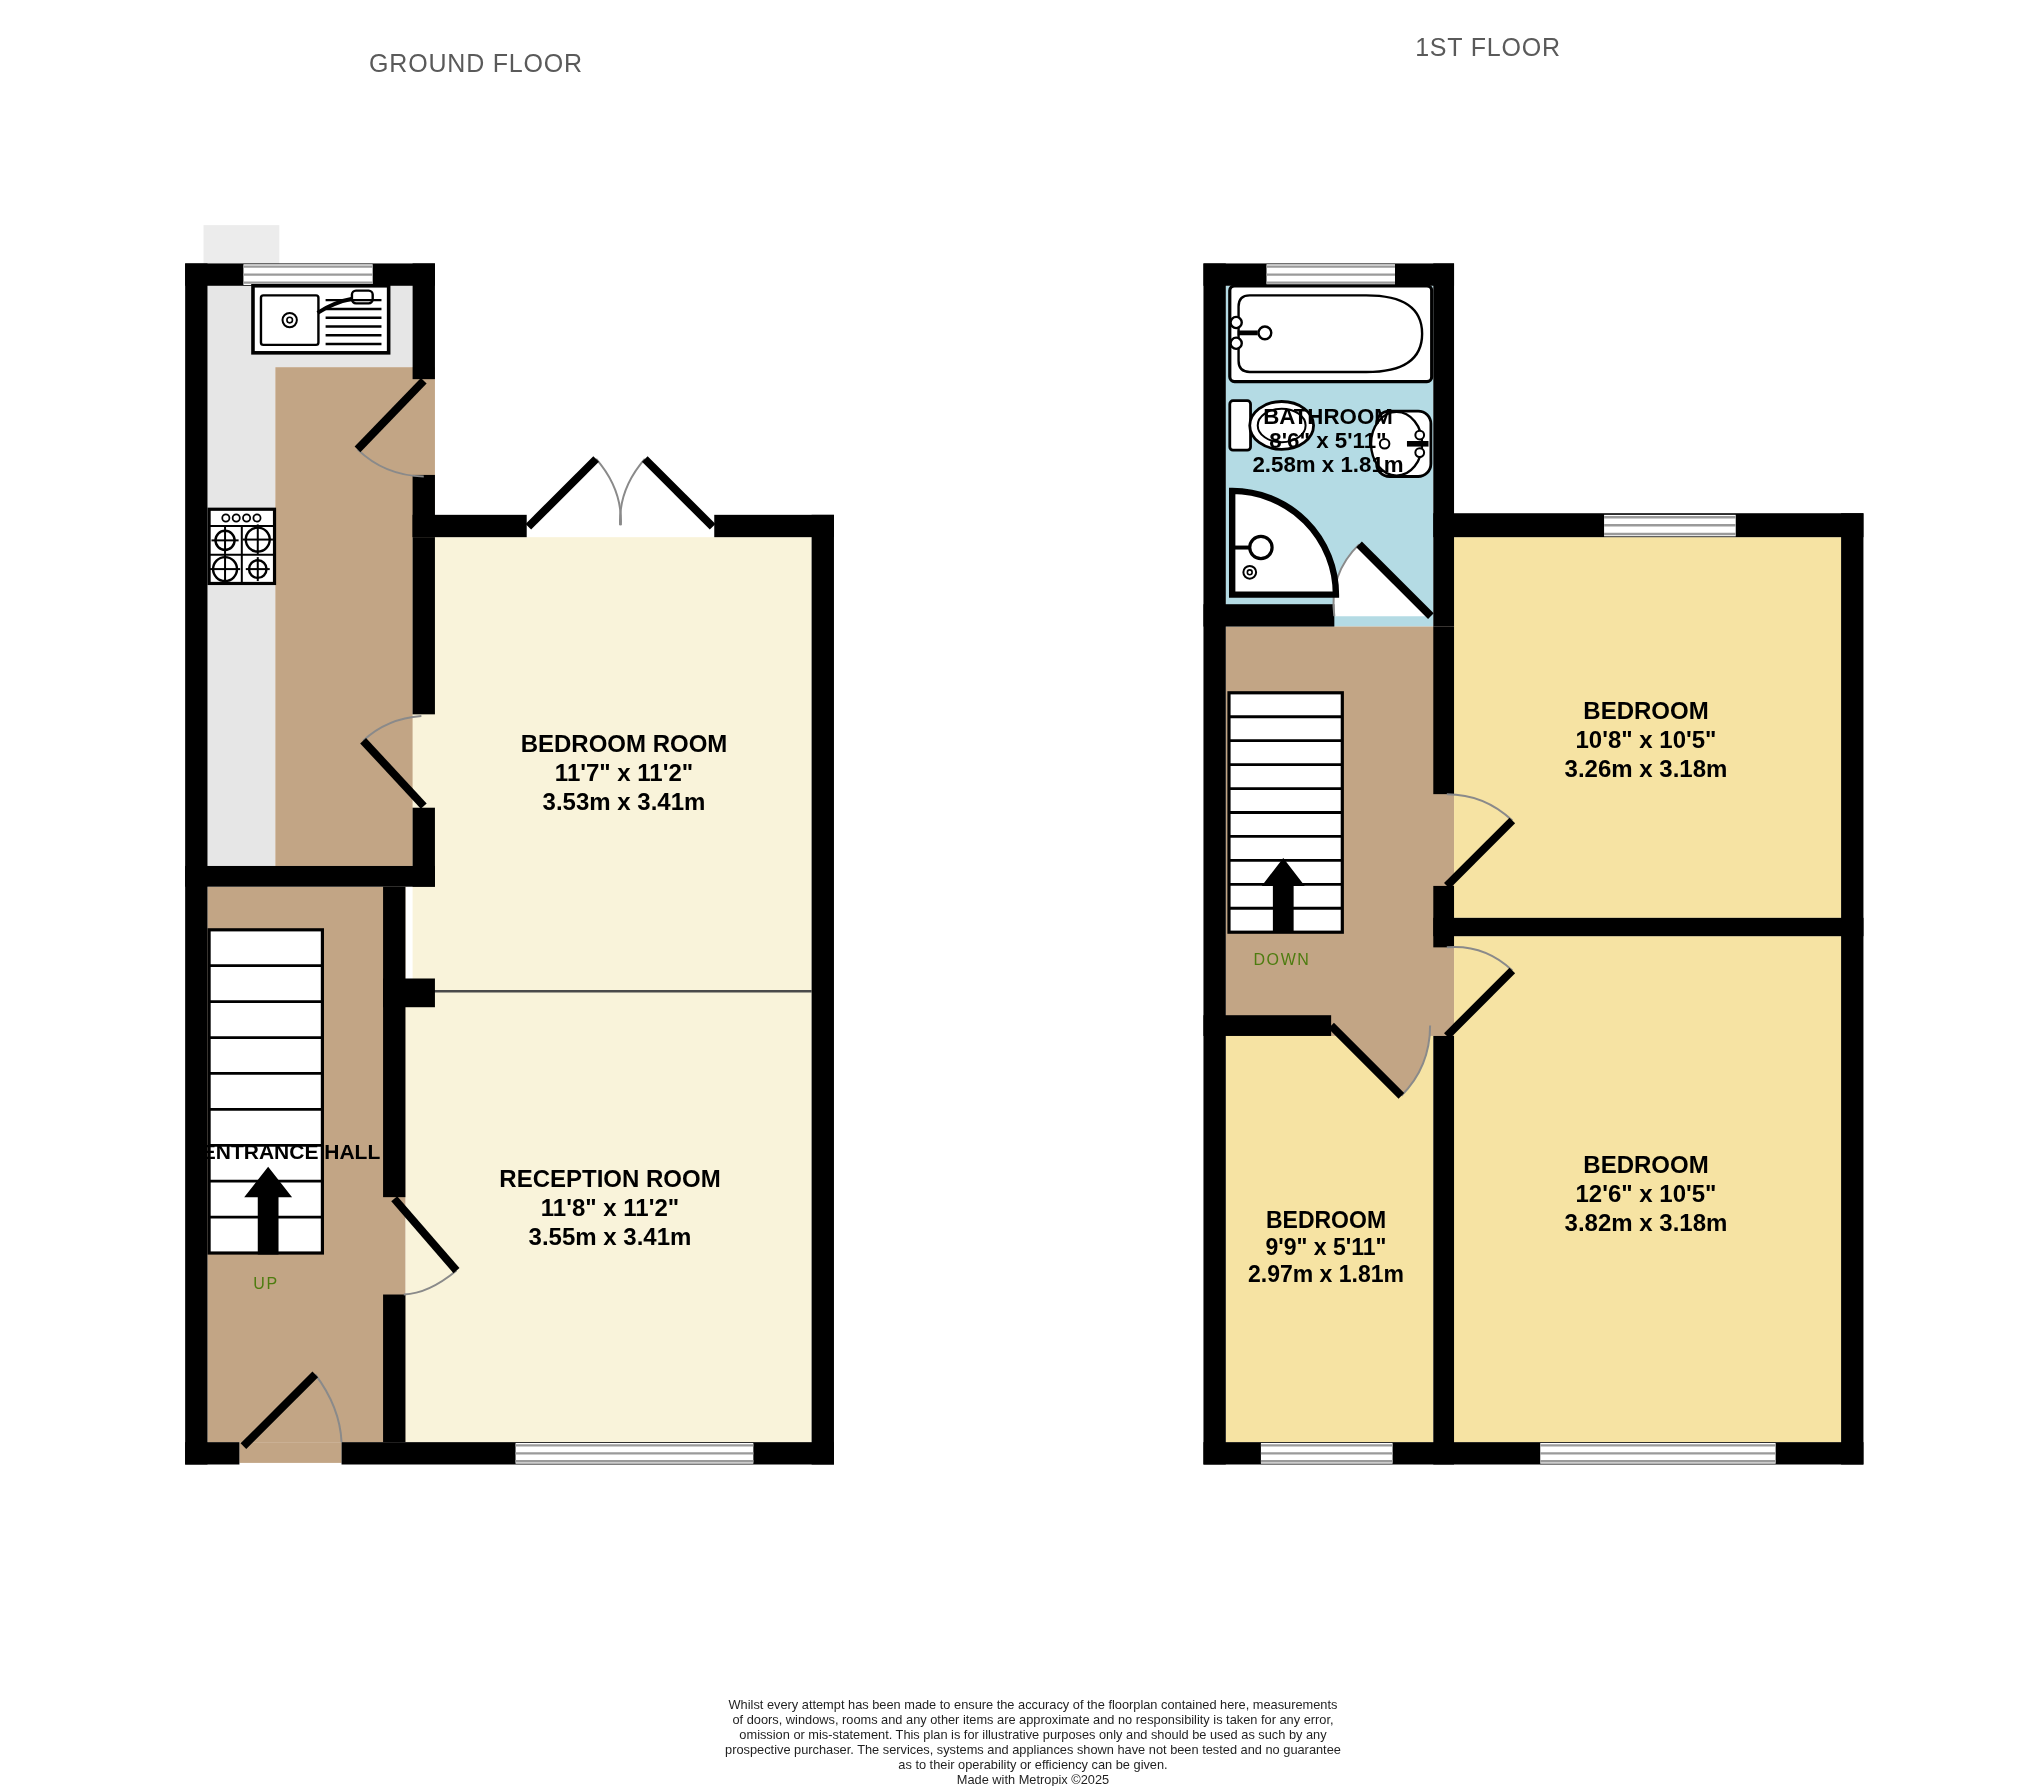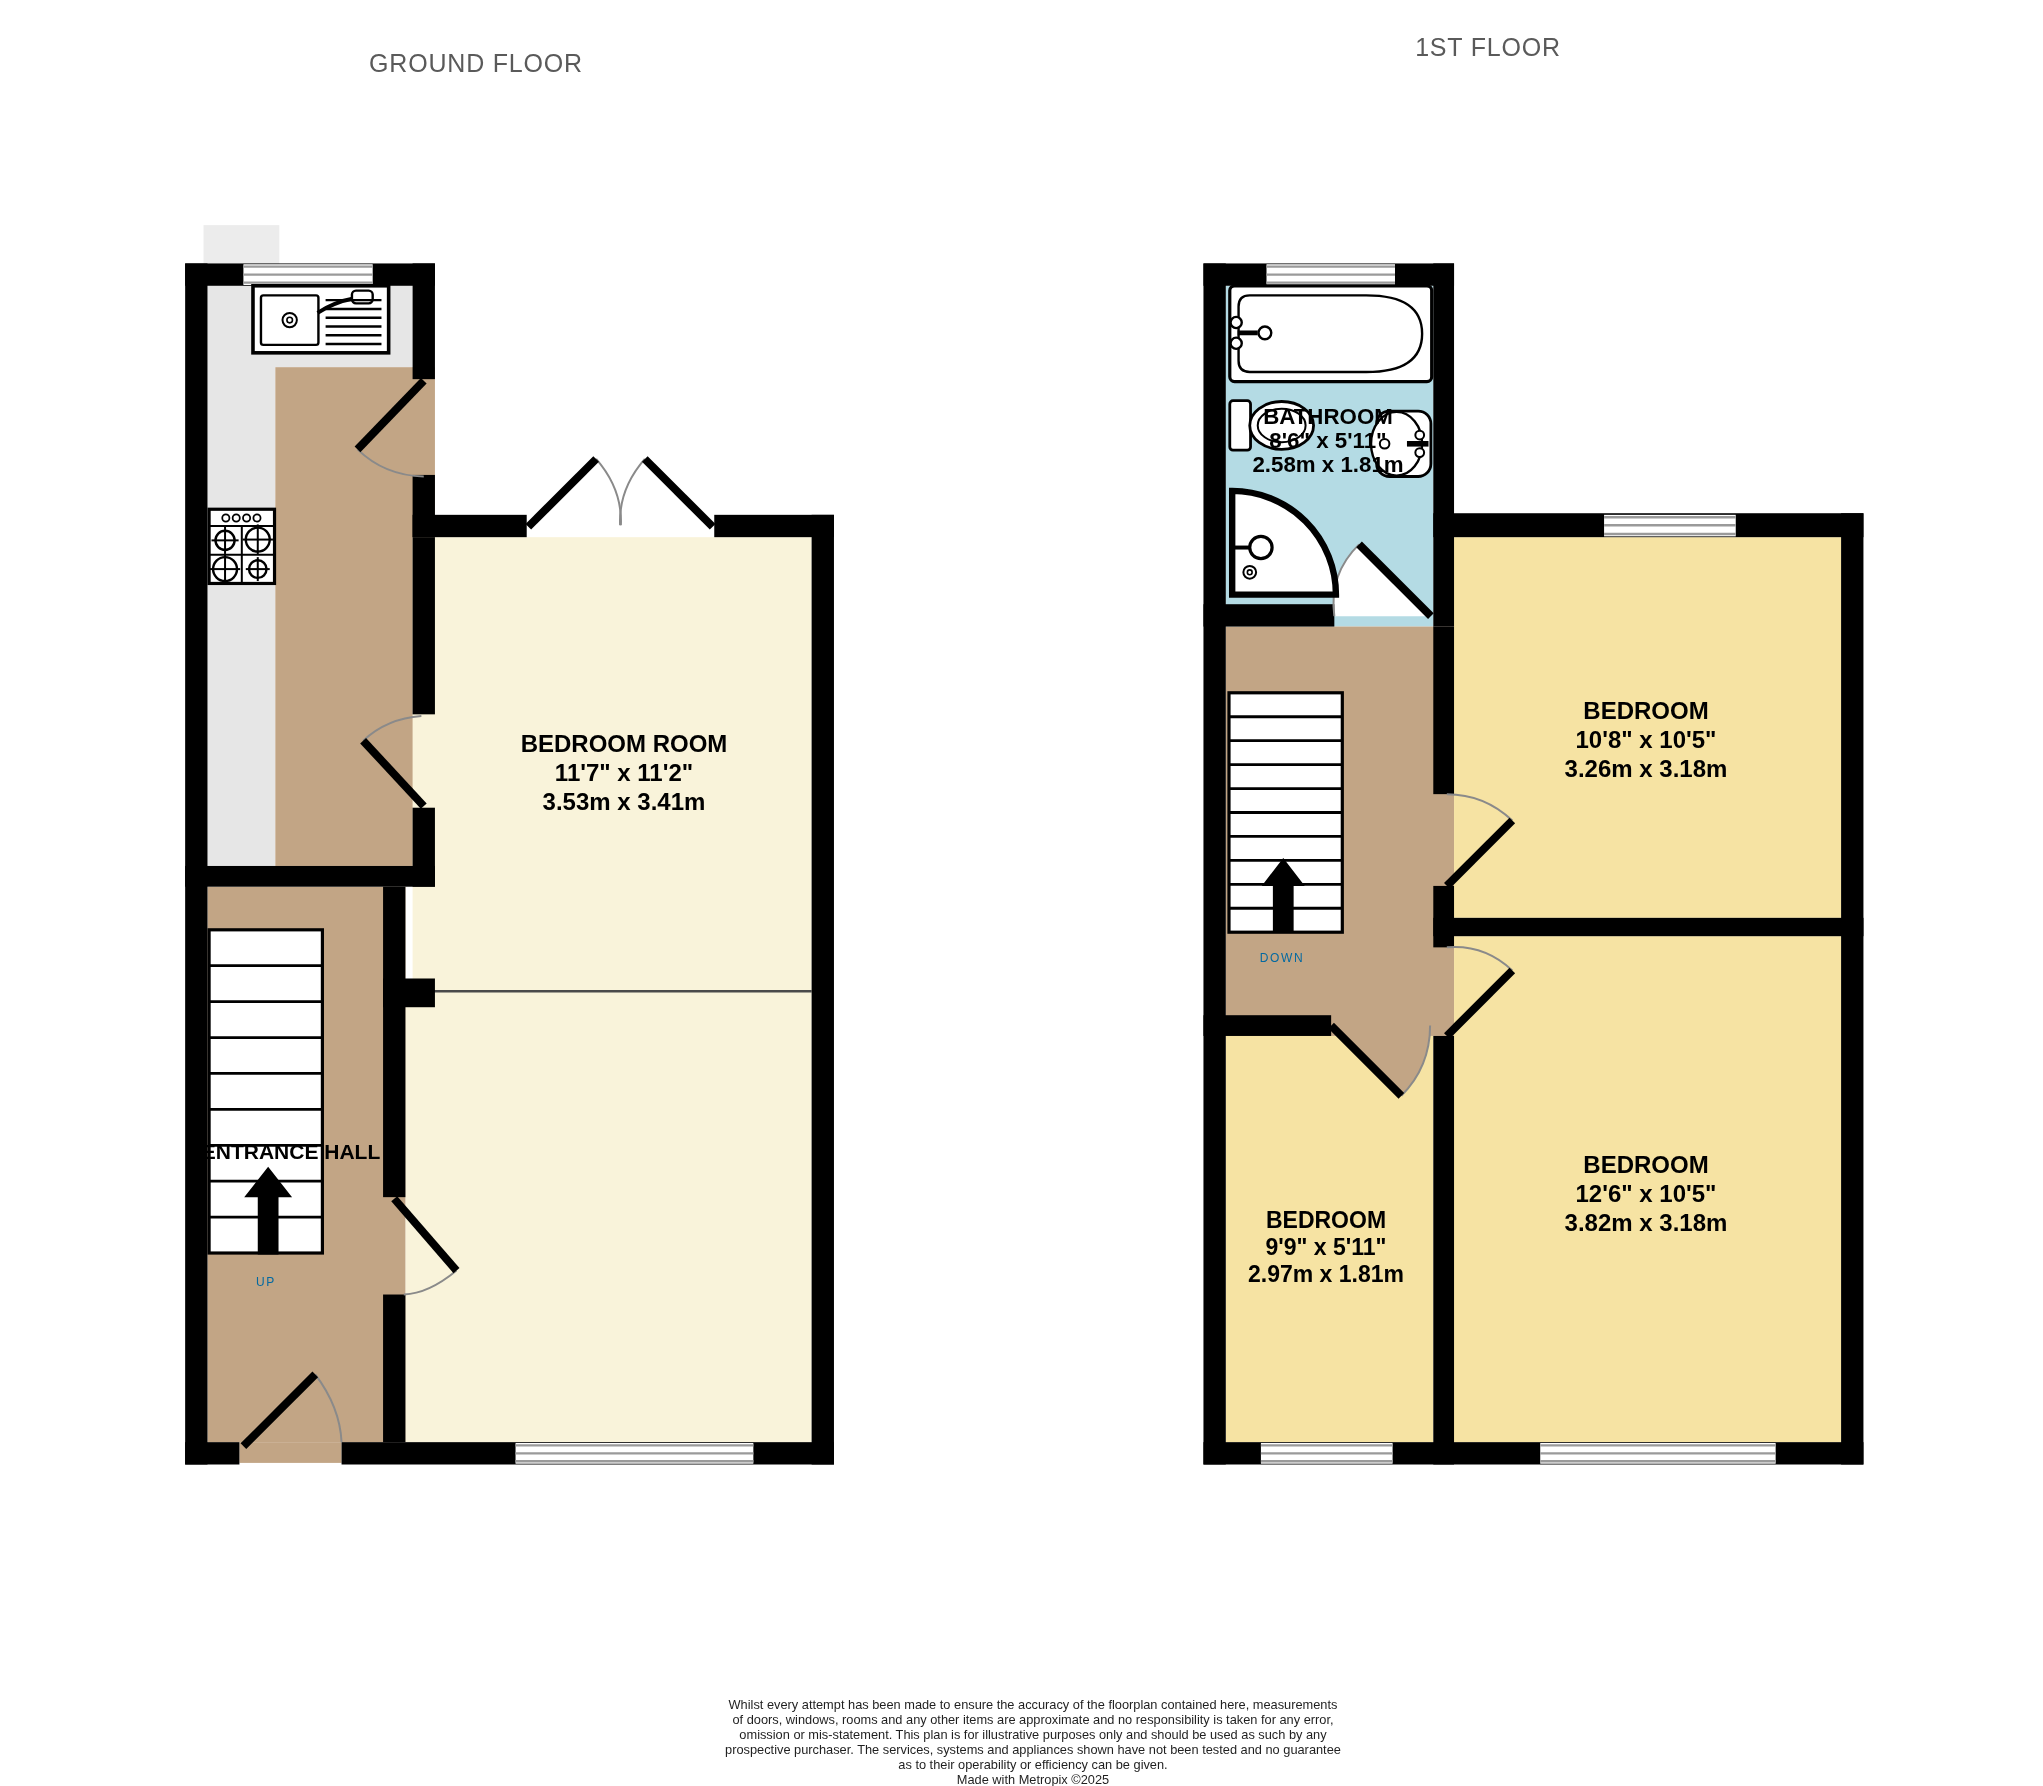--- a/index.html
+++ b/index.html
@@ -7,21 +7,21 @@
         font-family:"Liberation Sans", sans-serif;}
   .plan-svg{position:absolute;left:0;top:0;}
   .floor-title{position:absolute;transform:translateX(-50%);font-size:25px;color:#5a5a5a;
         letter-spacing:0.8px;white-space:nowrap;}
   .room-label{position:absolute;transform:translateX(-50%);text-align:center;font-weight:bold;
         color:#000;font-size:24px;line-height:29px;white-space:nowrap;}
   .room-label.compact{font-size:22.3px;line-height:24px;}
   .room-label.mid{font-size:23px;line-height:27px;}
   .hall-label{position:absolute;transform:translateX(-50%);font-size:21px;font-weight:bold;
         color:#000;white-space:nowrap;}
-  .dir-label{position:absolute;transform:translateX(-50%);font-size:12px;color:#0369a1;
+  .dir-label{position:absolute;transform:translateX(-50%);font-size:16px;color:#4d7c0f;
         letter-spacing:1.6px;white-space:nowrap;}
   .disclaimer{position:absolute;left:1033px;top:1697px;transform:translateX(-50%);
         text-align:center;font-size:12.8px;line-height:15px;color:#1f1f1f;white-space:nowrap;}
 </style>
 </head>
 <body>
 
 <div class="page">
 
   <svg class="plan-svg" width="2043" height="1787" viewBox="0 0 2560 2239">
@@ -279,20 +279,25 @@
 
   <div class="floor-title" style="left:476px;top:49px;">GROUND FLOOR</div>
   <div class="floor-title" style="left:1488px;top:33px;">1ST FLOOR</div>
 
   <div class="room-label" style="left:624px;top:729px;">
     <div>BEDROOM ROOM</div>
     <div>11'7"  x 11'2"</div>
     <div>3.53m  x 3.41m</div>
   </div>
 
+  <div class="room-label" style="left:610px;top:1164px;">
+    <div>RECEPTION ROOM</div>
+    <div>11'8"  x 11'2"</div>
+    <div>3.55m  x 3.41m</div>
+  </div>
 
   <div class="room-label compact" style="left:1328px;top:405px;">
     <div>BATHROOM</div>
     <div>8'6"  x 5'11"</div>
     <div>2.58m  x 1.81m</div>
   </div>
 
   <div class="room-label" style="left:1646px;top:696px;">
     <div>BEDROOM</div>
     <div>10'8"  x 10'5"</div>

